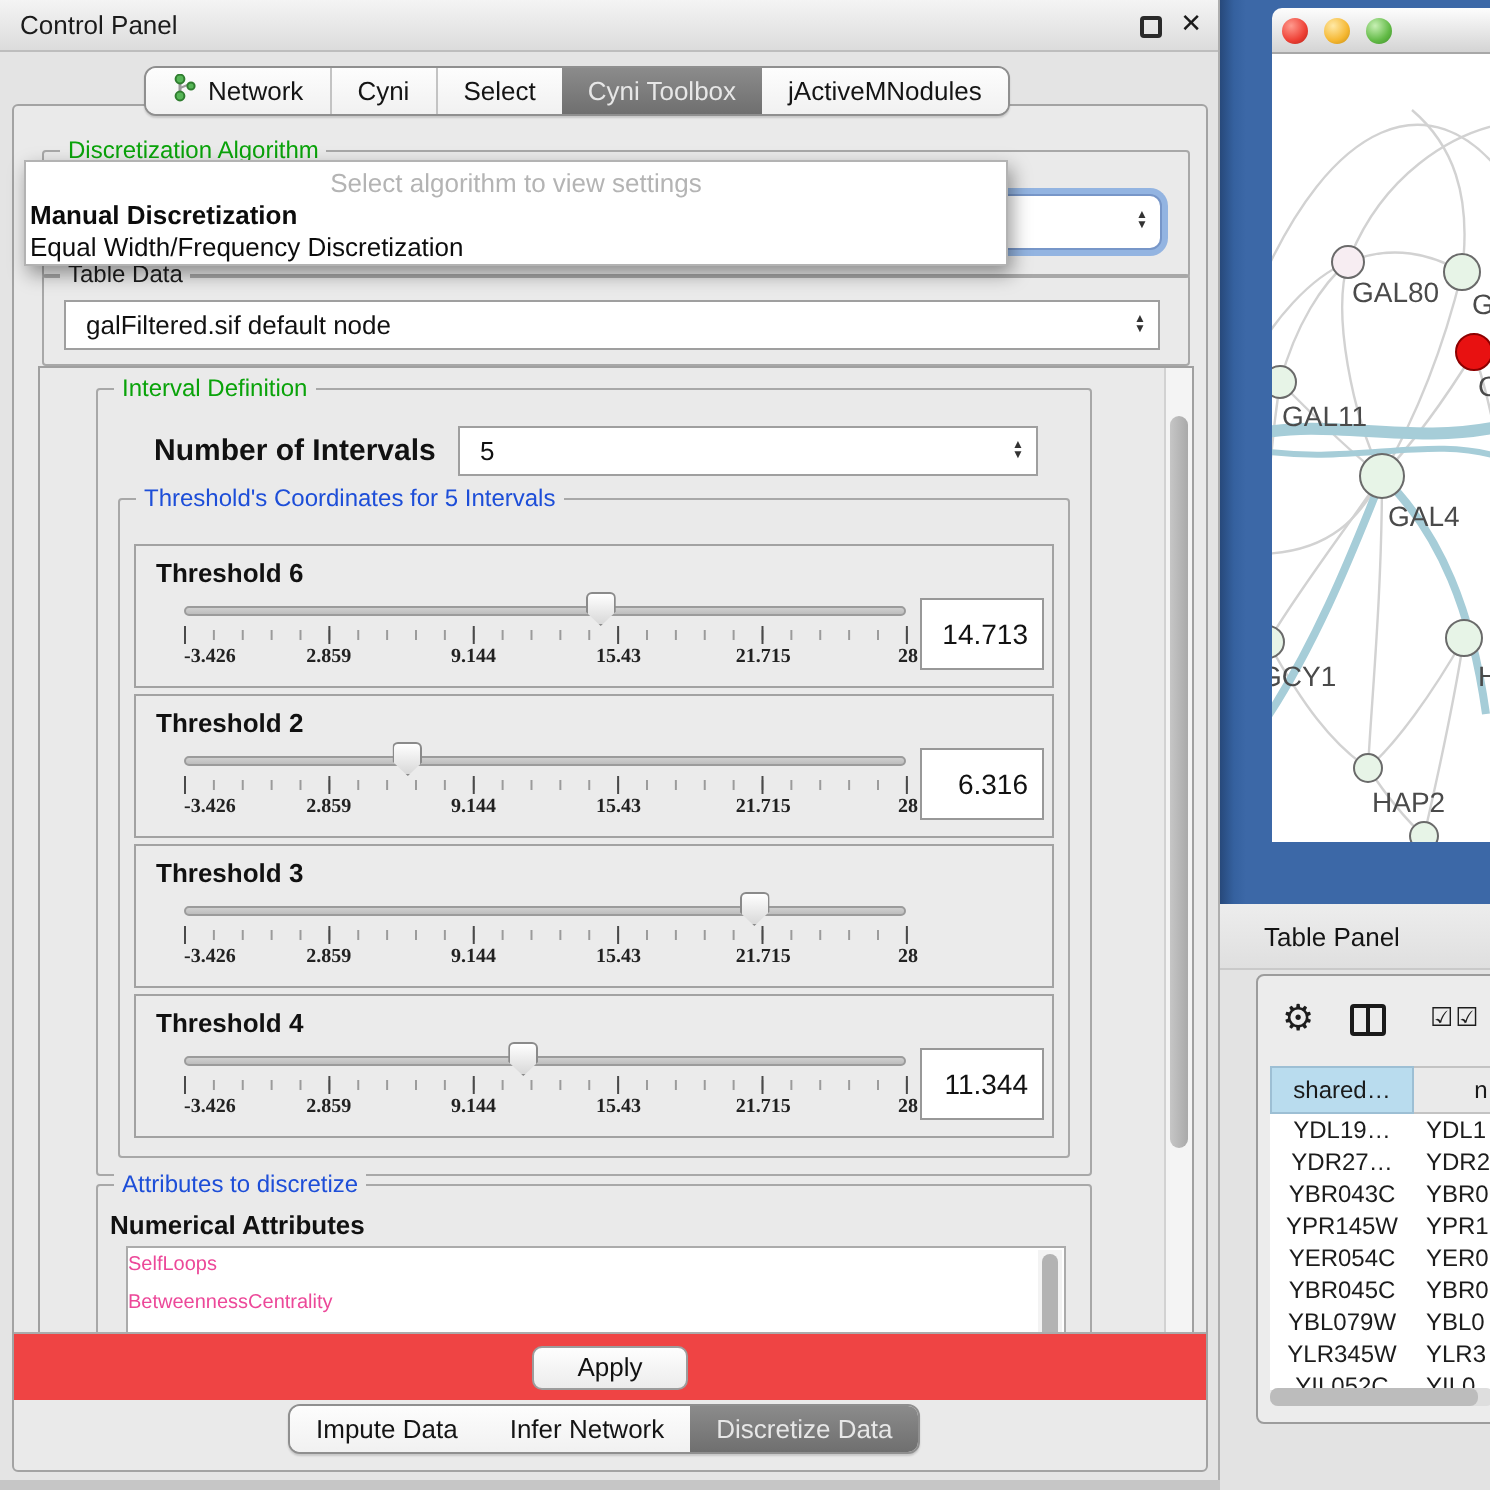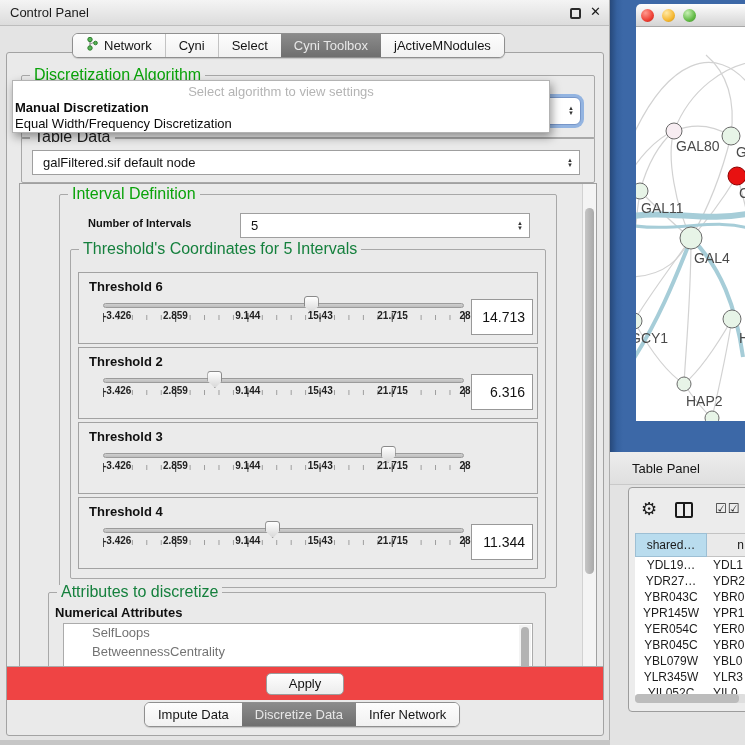--- a/index.html
+++ b/index.html
@@ -19,69 +19,69 @@
   .tabstrip .tab { display:flex; align-items:center; gap:5px; padding:0 13px; font-size:13px; color:#141414; background:linear-gradient(#fdfdfd,#f1f1f1); cursor:pointer; white-space:nowrap; }
   .tabstrip .tab.divided { border-left:1px solid #c3c3c3; }
   .tabstrip .tab.selected { background:linear-gradient(#8b8b8b,#6f6f6f); color:#e7e7e7; }
   #top-tabs { top:33px; left:72px; }
   #bottom-tabs { top:702px; left:144px; }
 
   
   .main-panel { position:absolute; left:6px; top:52px; width:598px; height:684px; border:1px solid #a3a3a3; border-radius:3px; background:#eaeaea; }
 
   .groupbox { position:absolute; border:1px solid #a8a8a8; border-radius:2px; }
-  .legend { position:absolute; top:-8px; left:8px; background:#eaeaea; padding:0 4px; font-size:16px; line-height:14px; white-space:nowrap; }
+  .legend { position:absolute; top:-8px; left:8px; background:#eaeaea; padding:0 4px; font-size:12px; line-height:14px; white-space:nowrap; }
   .legend.green { color:#0aa30a; }
-  .legend.blue { color:#15803d; }
+  .legend.blue { color:#1d4ed8; }
   .legend.dark { color:#1c1c1c; }
 
   .combo { position:absolute; background:#fff; border:1px solid #9f9f9f; border-radius:0; font-size:13px; color:#111; cursor:pointer; }
   .combo .val { position:absolute; left:10px; top:0; bottom:0; display:flex; align-items:center; }
   .spinner { position:absolute; right:6px; top:50%; transform:translateY(-50%); display:flex; flex-direction:column; align-items:center; color:#333; line-height:5px; font-size:6px; }
 
   
   #grp-disc { left:14px; top:22px; width:574px; height:64px; }
   #combo-disc { left:14px; top:44px; width:560px; height:28px; box-shadow:0 0 0 3px rgba(100,150,220,.65); border:1px solid #7796c8; border-radius:6px; }
   #grp-tabledata { left:14px; top:84px; width:574px; height:46px; }
   #combo-tabledata { left:10px; top:12px; width:548px; height:25px; }
 
   
   .scrollpane { position:absolute; left:12px; top:130px; width:578px; height:485px; border:1px solid #a0a0a0; background:#eaeaea; overflow:hidden; }
   .vscroll { position:absolute; top:0; right:0; bottom:0; width:14px; background:#f4f4f4; border-left:1px solid #d2d2d2; }
   .vscroll .thumb { position:absolute; left:2px; width:9px; border-radius:5px; background:linear-gradient(to right,#c6c6c6,#a9a9a9); cursor:pointer; }
 
-  #grp-interval { left:28px; top:10px; width:498px; height:394px;margin-left:11px; }
-  .noi-label { position:absolute; left:28px; top:22px; font-size:11px; font-weight:bold; color:#111; }
+  #grp-interval { left:28px; top:10px; width:498px; height:394px; }
+  .noi-label { position:absolute; left:28px; top:22px; font-size:15px; font-weight:bold; color:#111; }
   #combo-noi { left:180px; top:18px; width:290px; height:25px; }
   #grp-thr { left:10px; top:54px; width:476px; height:330px; }
 
   .thr-item { position:absolute; left:7px; width:460px; height:72px; border:1px solid #a2a2a2; background:#ebebeb; }
   .thr-label { position:absolute; left:10px; top:6px; font-size:13px; font-weight:bold; color:#111; }
   .thr-track { position:absolute; left:24px; top:30px; width:361px; height:5px; border:1px solid #9b9b9b; border-radius:3px; background:linear-gradient(#cfcfcf,#bdbdbd); cursor:pointer; }
   .thr-thumb { position:absolute; top:23px; width:15px; height:17px; background:linear-gradient(#ffffff,#d8d8d8); border:1px solid #8a8a8a; border-radius:3px; clip-path:polygon(0 0,100% 0,100% 58%,50% 100%,0 58%); cursor:pointer; }
   .thr-ticks { position:absolute; left:24px; top:40px; width:362px; height:9px;
       background-image:linear-gradient(to right,#4a4a4a 0 1px,transparent 1px 100%),linear-gradient(to right,#9b9b9b 0 1px,transparent 1px 100%);
       background-size:72.2px 9px,14.44px 5px; background-repeat:repeat-x; background-position:0 0,0 2px; }
-  .thr-ticklabels { position:absolute; left:24px; top:37px; width:362px; height:12px; }
+  .thr-ticklabels { position:absolute; left:24px; top:50px; width:362px; height:12px;font-family:Liberation Serif, serif; }
   .thr-ticklabels span { position:absolute; font-size:10px; font-weight:bold; color:#222; transform:translateX(-50%); white-space:nowrap; }
   .thr-ticklabels span:first-child { transform:none; }
   .thr-value { position:absolute; right:4px; top:26px; width:62px; height:36px; background:#fff; border:1px solid #989898; font-size:14px; color:#111; text-align:right; padding:9px 7px 0 0; cursor:text; }
 
   #grp-attr { left:28px; top:408px; width:498px; height:140px; }
   .attr-heading { position:absolute; left:6px; top:12px; font-size:13px; font-weight:bold; color:#111; }
   .attr-list { position:absolute; left:14px; top:30px; width:470px; height:104px; background:#fff; border:1px solid #ababab; overflow:hidden; }
-  .attr-item { padding-left:28px; font-size:13px; color:#737373; line-height:18.5px; cursor:pointer; }
+  .attr-item { padding-left:0; font-size:10px; color:#ec4899; line-height:18.5px; cursor:pointer; }
   .attr-vscroll { position:absolute; right:1px; top:1px; bottom:1px; width:12px; background:#f3f3f3; }
   .attr-vscroll .thumb { position:absolute; left:2px; top:2px; width:8px; height:44px; border-radius:4px; background:#b3b3b3; }
 
   .apply-row { position:absolute; left:0; right:0; top:613px; height:34px; border-top:1px solid #ababab; background:#ef4444; display:flex; justify-content:center; align-items:center; }
   .apply-btn { width:78px; height:22px; background:linear-gradient(#fefefe,#ececec); border:1px solid #9c9c9c; border-radius:5px; font-size:13px; color:#111; display:flex; align-items:center; justify-content:center; cursor:pointer; }
 
   
-  .algo-popup { position:absolute; left:12px; top:80px; width:538px; height:53px; background:#fff; border:1px solid #b3b3b3; box-shadow:2px 4px 9px rgba(0,0,0,.4); z-index:50; }
+  .algo-popup { position:absolute; left:12px; top:80px; width:492px; height:53px; background:#fff; border:1px solid #b3b3b3; box-shadow:2px 4px 9px rgba(0,0,0,.4); z-index:50; }
   .algo-prompt { height:16px; margin-top:3px; text-align:center; font-size:13px; color:#b4b4b4; }
   .algo-item { height:16px; padding-left:2px; font-size:13px; color:#0c0c0c; cursor:pointer; }
   .algo-item.bold { font-weight:bold; }
 
   
   .desktop-blue { position:absolute; left:610px; top:0; width:135px; height:452px; background:linear-gradient(to right,#27497b 0,#35619f 7px,#3c68a7 13px); }
   .net-titlebar { position:absolute; left:636px; top:4px; width:109px; height:23px; background:linear-gradient(#fdfdfd,#d4d4d4); border-bottom:1px solid #a8a8a8; border-top-left-radius:5px; }
   .light { position:absolute; top:5px; width:13px; height:13px; border-radius:50%; cursor:pointer; }
   .light.red { left:5px; background:radial-gradient(circle at 35% 30%,#ff9a8e,#ee4035 60%,#b02016); }
   .light.yellow { left:26px; background:radial-gradient(circle at 35% 30%,#ffe9a6,#f5b731 60%,#c28a10); }
@@ -379,25 +379,25 @@
 
       <div class="apply-row">
         <div class="apply-btn">Apply</div>
       </div>
     </div>
 
     <div class="tabstrip" id="bottom-tabs">
         <div class="tab">
           <span>Impute Data</span>
         </div>
+        <div class="tab">
+          <span>Infer Network</span>
+        </div>
         <div class="tab selected">
           <span>Discretize Data</span>
-        </div>
-        <div class="tab">
-          <span>Infer Network</span>
         </div>
       </div>
   </div>
 
   <div class="algo-popup">
     <div class="algo-prompt">Select algorithm to view settings</div>
     <div id="algo-items">
         <div class="algo-item bold">Manual Discretization</div>
         <div class="algo-item">Equal Width/Frequency Discretization</div>
       </div>

